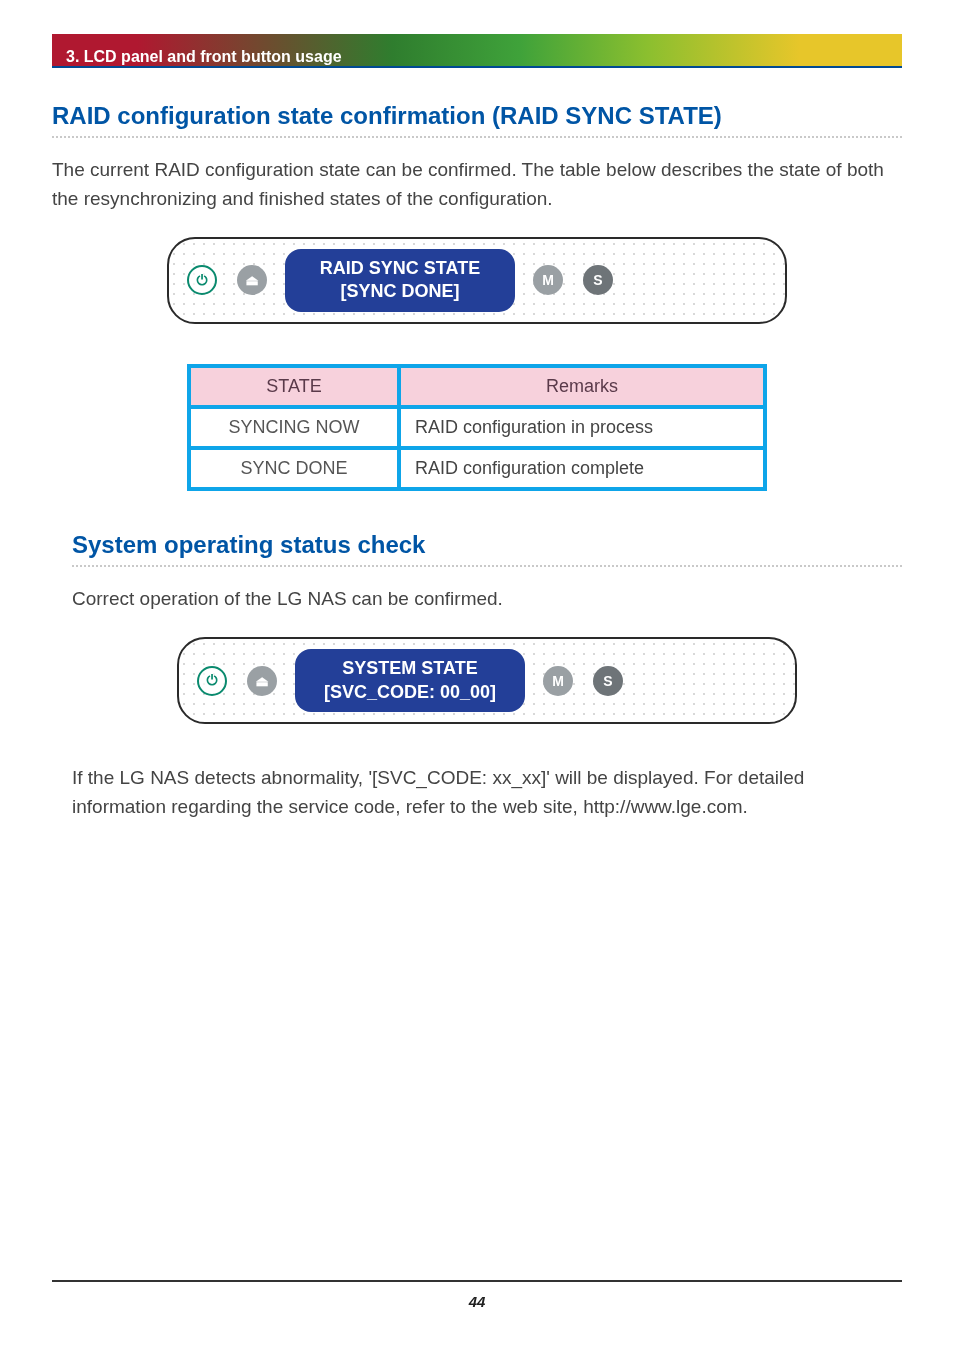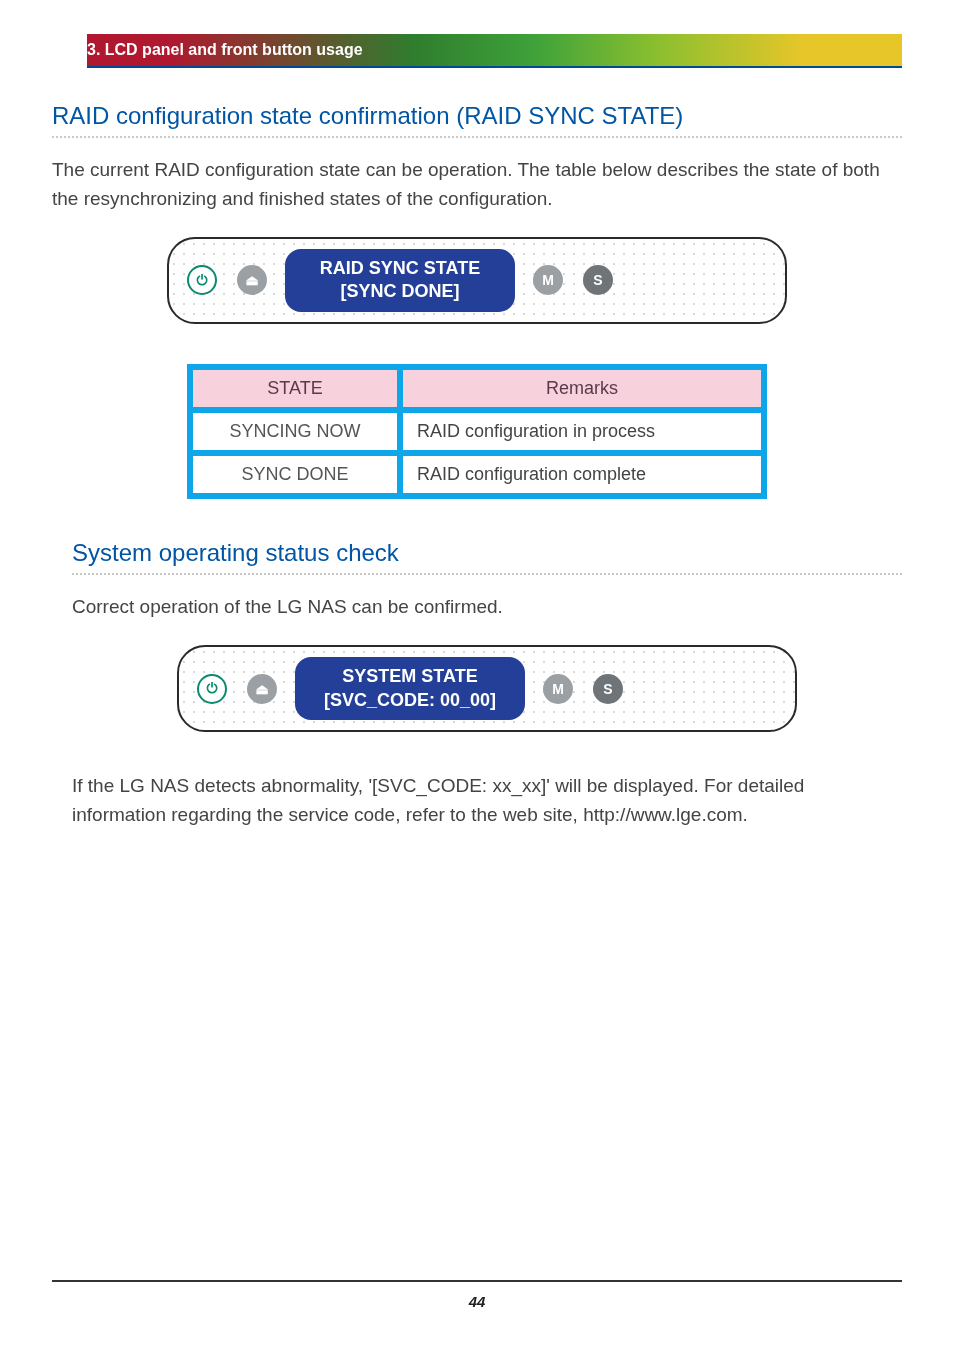--- a/index.html
+++ b/index.html
@@ -2,30 +2,30 @@
 <html><head>
 <meta charset="utf-8">
 <style>
   * { box-sizing: border-box; margin: 0; padding: 0; }
   html, body { width: 954px; height: 1352px; background: #fff; font-family: Arial, Helvetica, sans-serif; color: #3a3a3a; }
   .page { width: 954px; height: 1352px; padding: 34px 52px 20px 52px; position: relative; }
 
   .header-bar {
     height: 34px;
     background: linear-gradient(90deg, #b01830 0%, #b01830 10%, #2f7d2e 40%, #3fa23a 55%, #8bbf2f 70%, #e7c62a 88%, #e7c62a 100%);
-    display: flex; align-items: center;
+    display: flex; align-items: flex-end;
+    padding-left: 14px;
     border-bottom: 2px solid #004a93;
-    margin-left: 35px;
   }
   .header-bar span { color: #fff; font-size: 16px; font-weight: bold; }
 
   .section { margin-top: 34px; }
 
   .h2 {
-    color: #0055a5; font-size: 24px; font-weight: normal;
+    color: #0055a5; font-size: 24px; font-weight: bold;
     border-bottom: 2px dotted #c9c9c9;
     padding-bottom: 6px; margin-bottom: 18px;
   }
   .para { font-size: 19px; color: #444; line-height: 1.5; margin-bottom: 24px; }
 
   .lcd-panel {
     width: 620px; margin: 0 auto 40px auto;
     border: 2px solid #2a2a2a; border-radius: 28px;
     padding: 10px 18px; display: flex; align-items: center; gap: 18px;
     background: #fff;
@@ -39,40 +39,40 @@
   .btn-eject { background: #9aa0a4; color: #fff; }
   .btn-m { background: #9aa0a4; color: #fff; }
   .btn-s { background: #6e7478; color: #fff; }
   .lcd-screen {
     flex: 0 0 auto; background: #233f98; color: #fff; text-align: center;
     padding: 8px 22px; border-radius: 16px; font-weight: bold; font-size: 18px;
     line-height: 1.3; min-width: 230px;
   }
 
   table.states { margin: 0 auto 40px auto; border-collapse: collapse; width: 580px; }
-  table.states th, table.states td { border: 6px solid #0ea5e9; padding: 8px 14px; font-size: 18px; }
+  table.states th, table.states td { border: 4px solid #0ea5e9; padding: 8px 14px; font-size: 18px; }
   table.states th { background: #f7d1dc; color: #5a3a4a; font-weight: normal; }
   table.states td.state-col { text-align: center; width: 210px; color:#555; }
   table.states td.remark-col { color:#444; }
 
   .hr-bottom { position: absolute; left: 52px; right: 52px; bottom: 70px; border-top: 2px solid #333; }
   .page-num { position: absolute; left: 0; right: 0; bottom: 42px; text-align: center; font-weight: bold; font-size: 15px; color:#222;font-style:italic; }
 </style>
 </head>
 <body>
 
 <div class="page">
 
   <div class="header-bar">
     <span>3. LCD panel and front button usage</span>
   </div>
 
   <div class="section">
     <div class="h2">RAID configuration state confirmation (RAID SYNC STATE)</div>
-    <p class="para">The current RAID configuration state can be operation. The table below describes the state of both the resynchronizing and finished states of the configuration.</p>
+    <p class="para">The current RAID configuration state can be confirmed. The table below describes the state of both the resynchronizing and finished states of the configuration.</p>
 
     <div class="lcd-panel">
       <div class="btn-area">
         <div class="round-btn btn-power">⏻</div>
         <div class="round-btn btn-eject">⏏</div>
       </div>
       <div class="lcd-screen">
         <div>RAID SYNC STATE</div>
         <div>[SYNC DONE]</div>
       </div>

